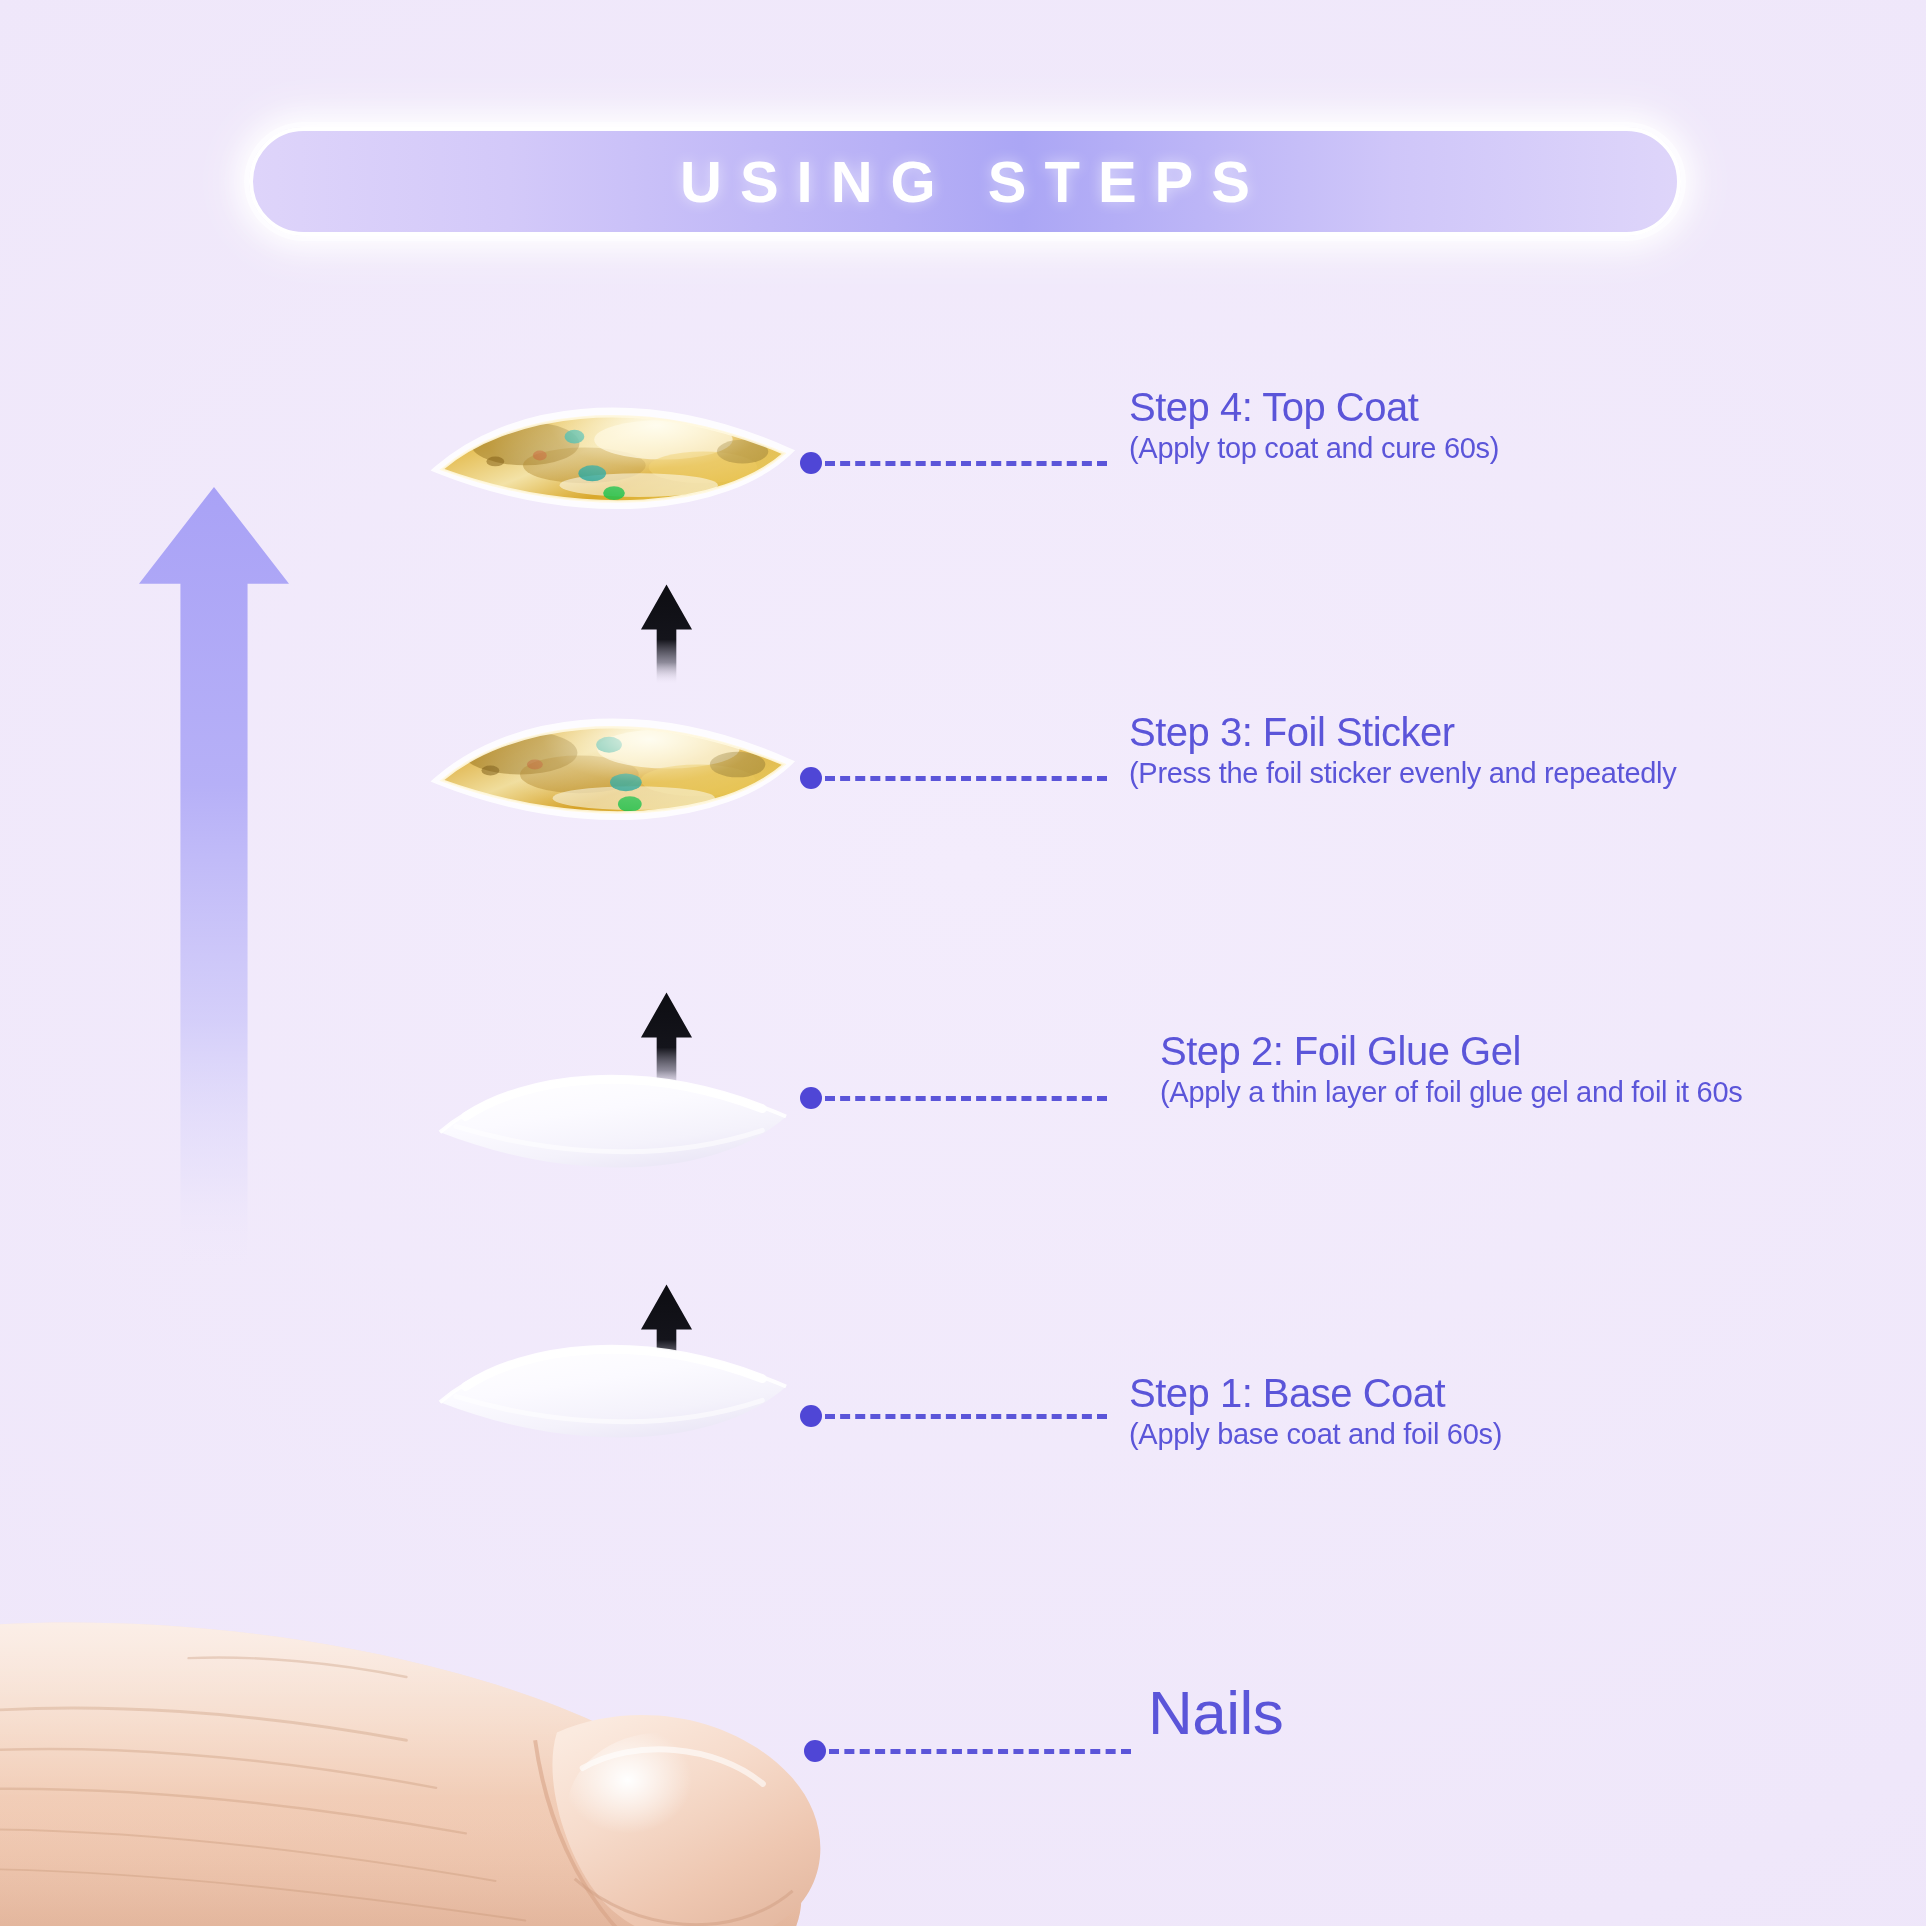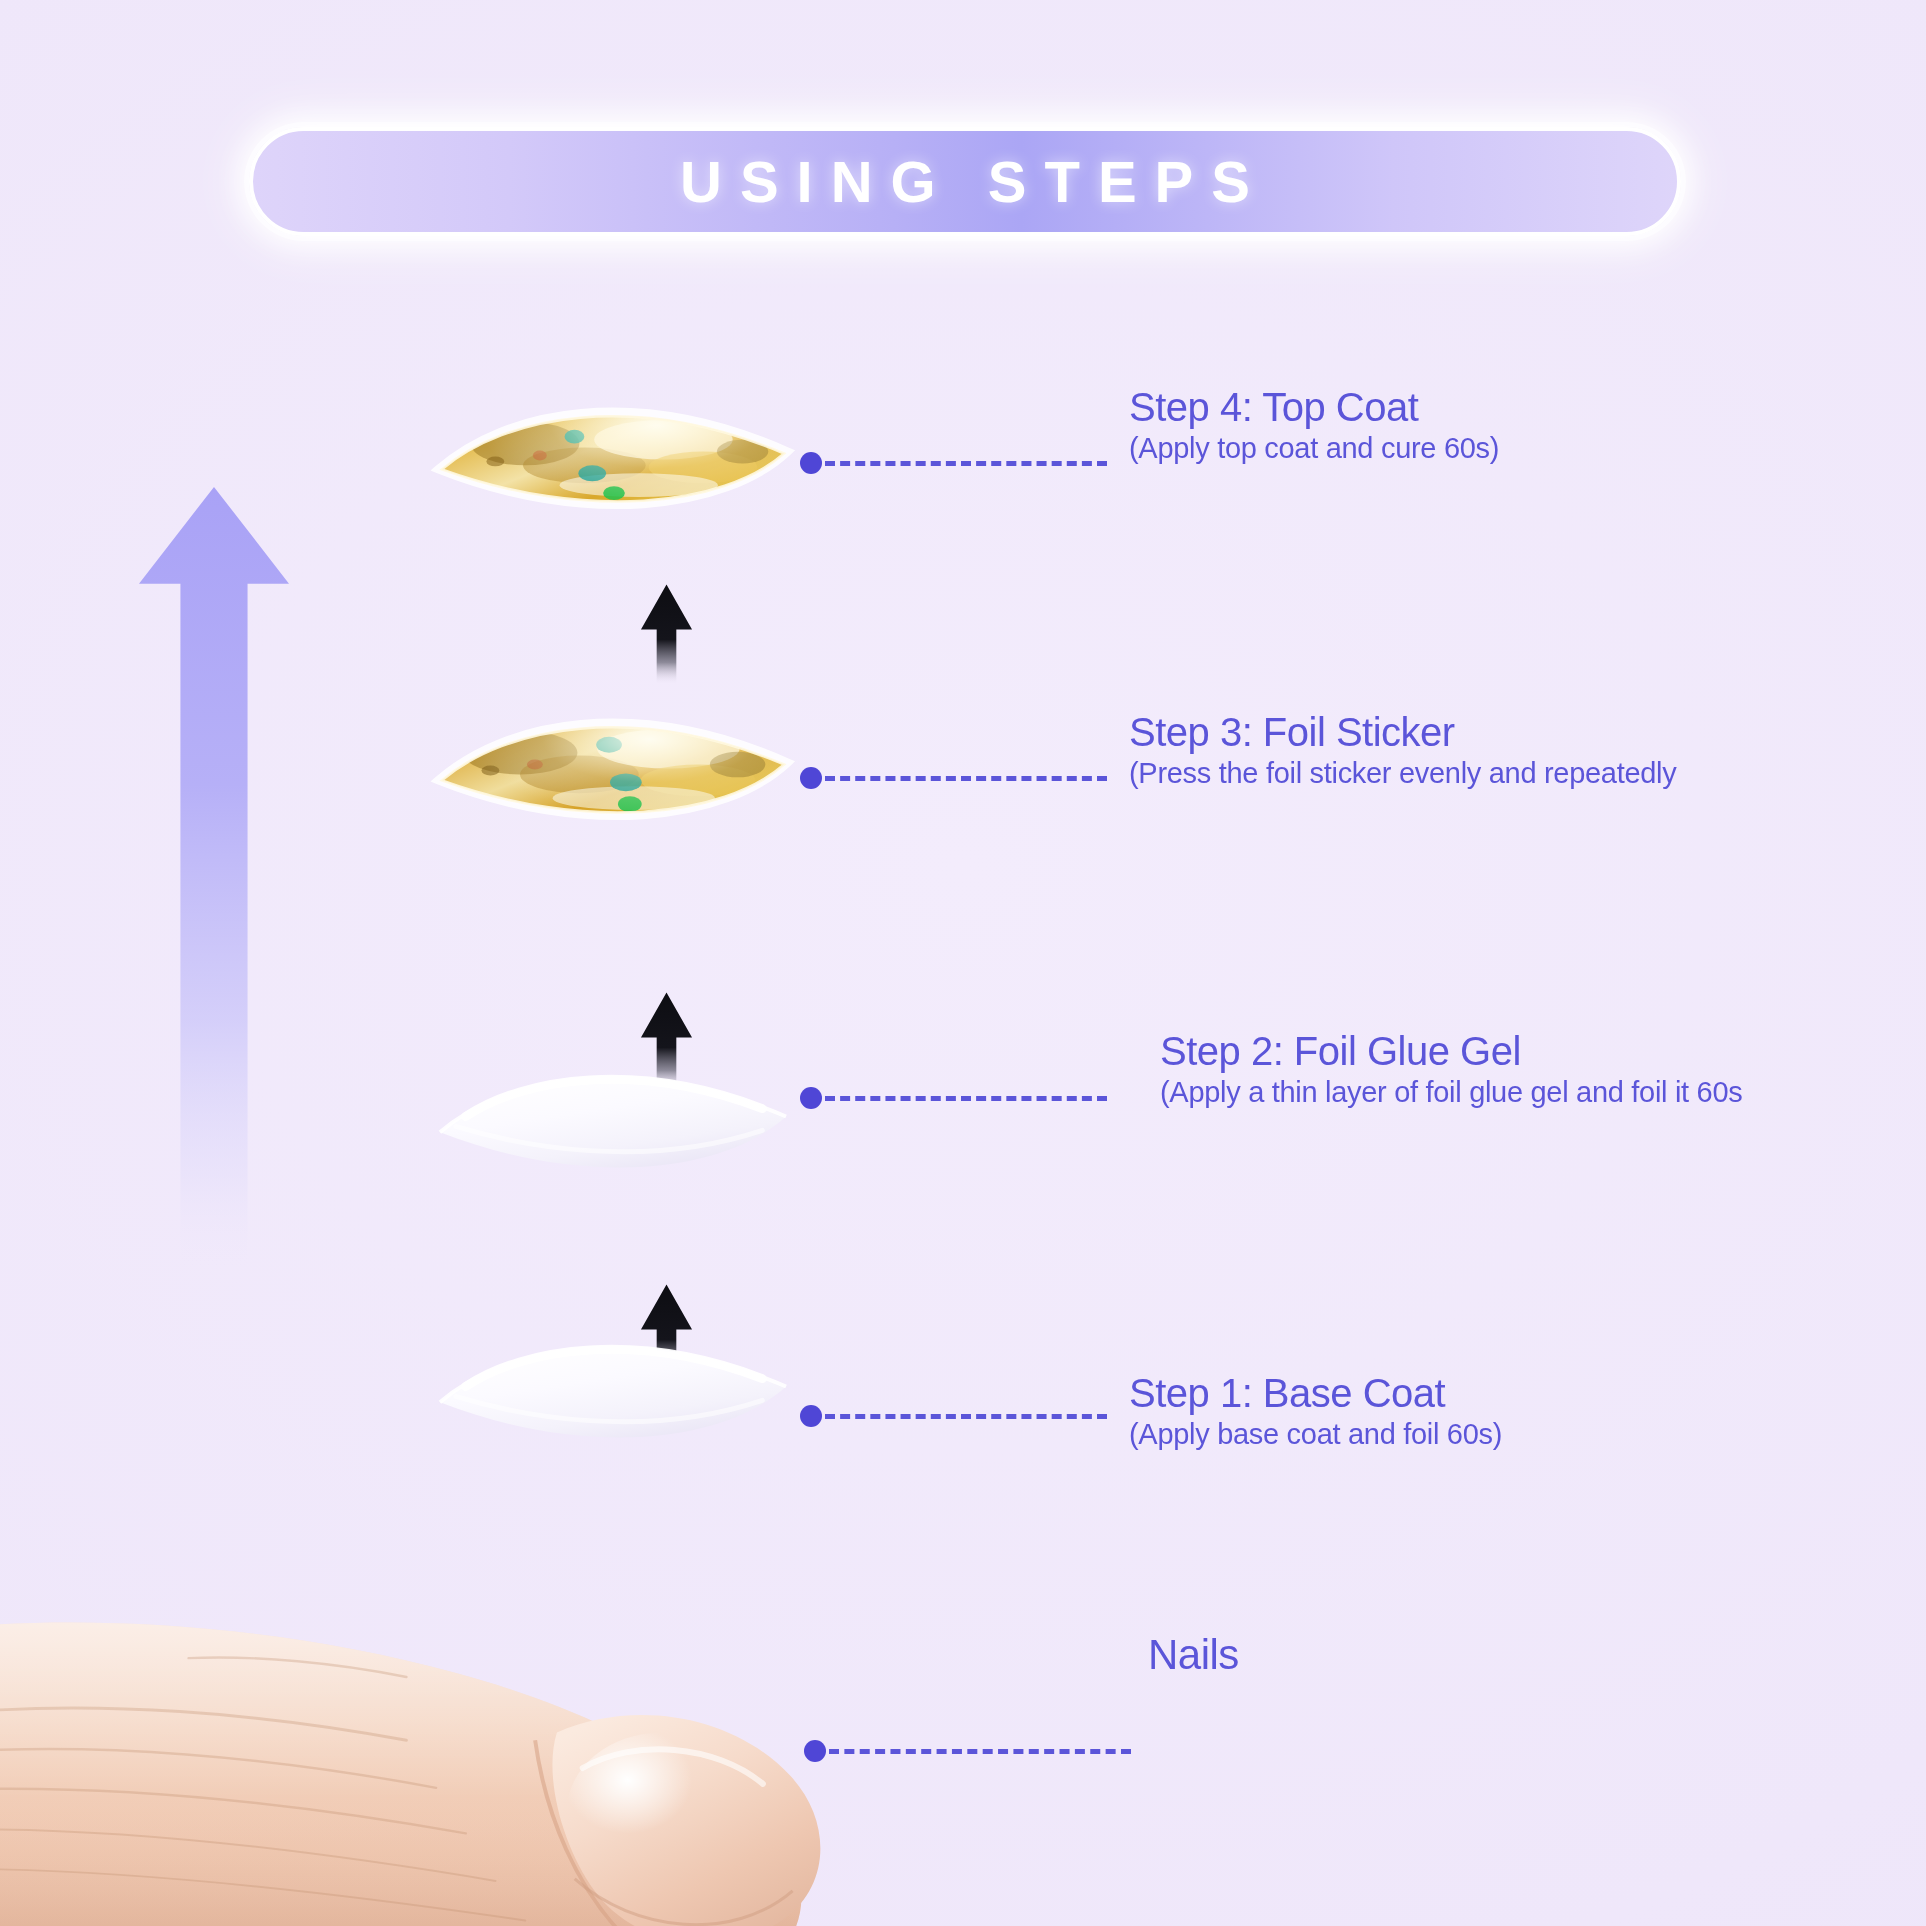--- a/index.html
+++ b/index.html
@@ -137,23 +137,23 @@
     margin-top: 2px;
   }
   .sb-step4 { left: 1129px; top: 386px; width: 693px; }
   .sb-step3 { left: 1129px; top: 711px; width: 693px; }
   .sb-step2 { left: 1160px; top: 1030px; width: 693px; }
   .sb-step1 { left: 1129px; top: 1348px; width: 693px; margin-top: 24px; }
 
   .nails-label {
     position: absolute;
     left: 1148px;
-    top: 1632px;
+    top: 1680px;
     color: #5b55d9;
-    font-size: 42px;
+    font-size: 62px;
     line-height: 1.08;
     white-space: nowrap;
     letter-spacing: -0.5px;
   }
 
   
   .finger {
     position: absolute;
     left: -59px;
     top: 1564px;

